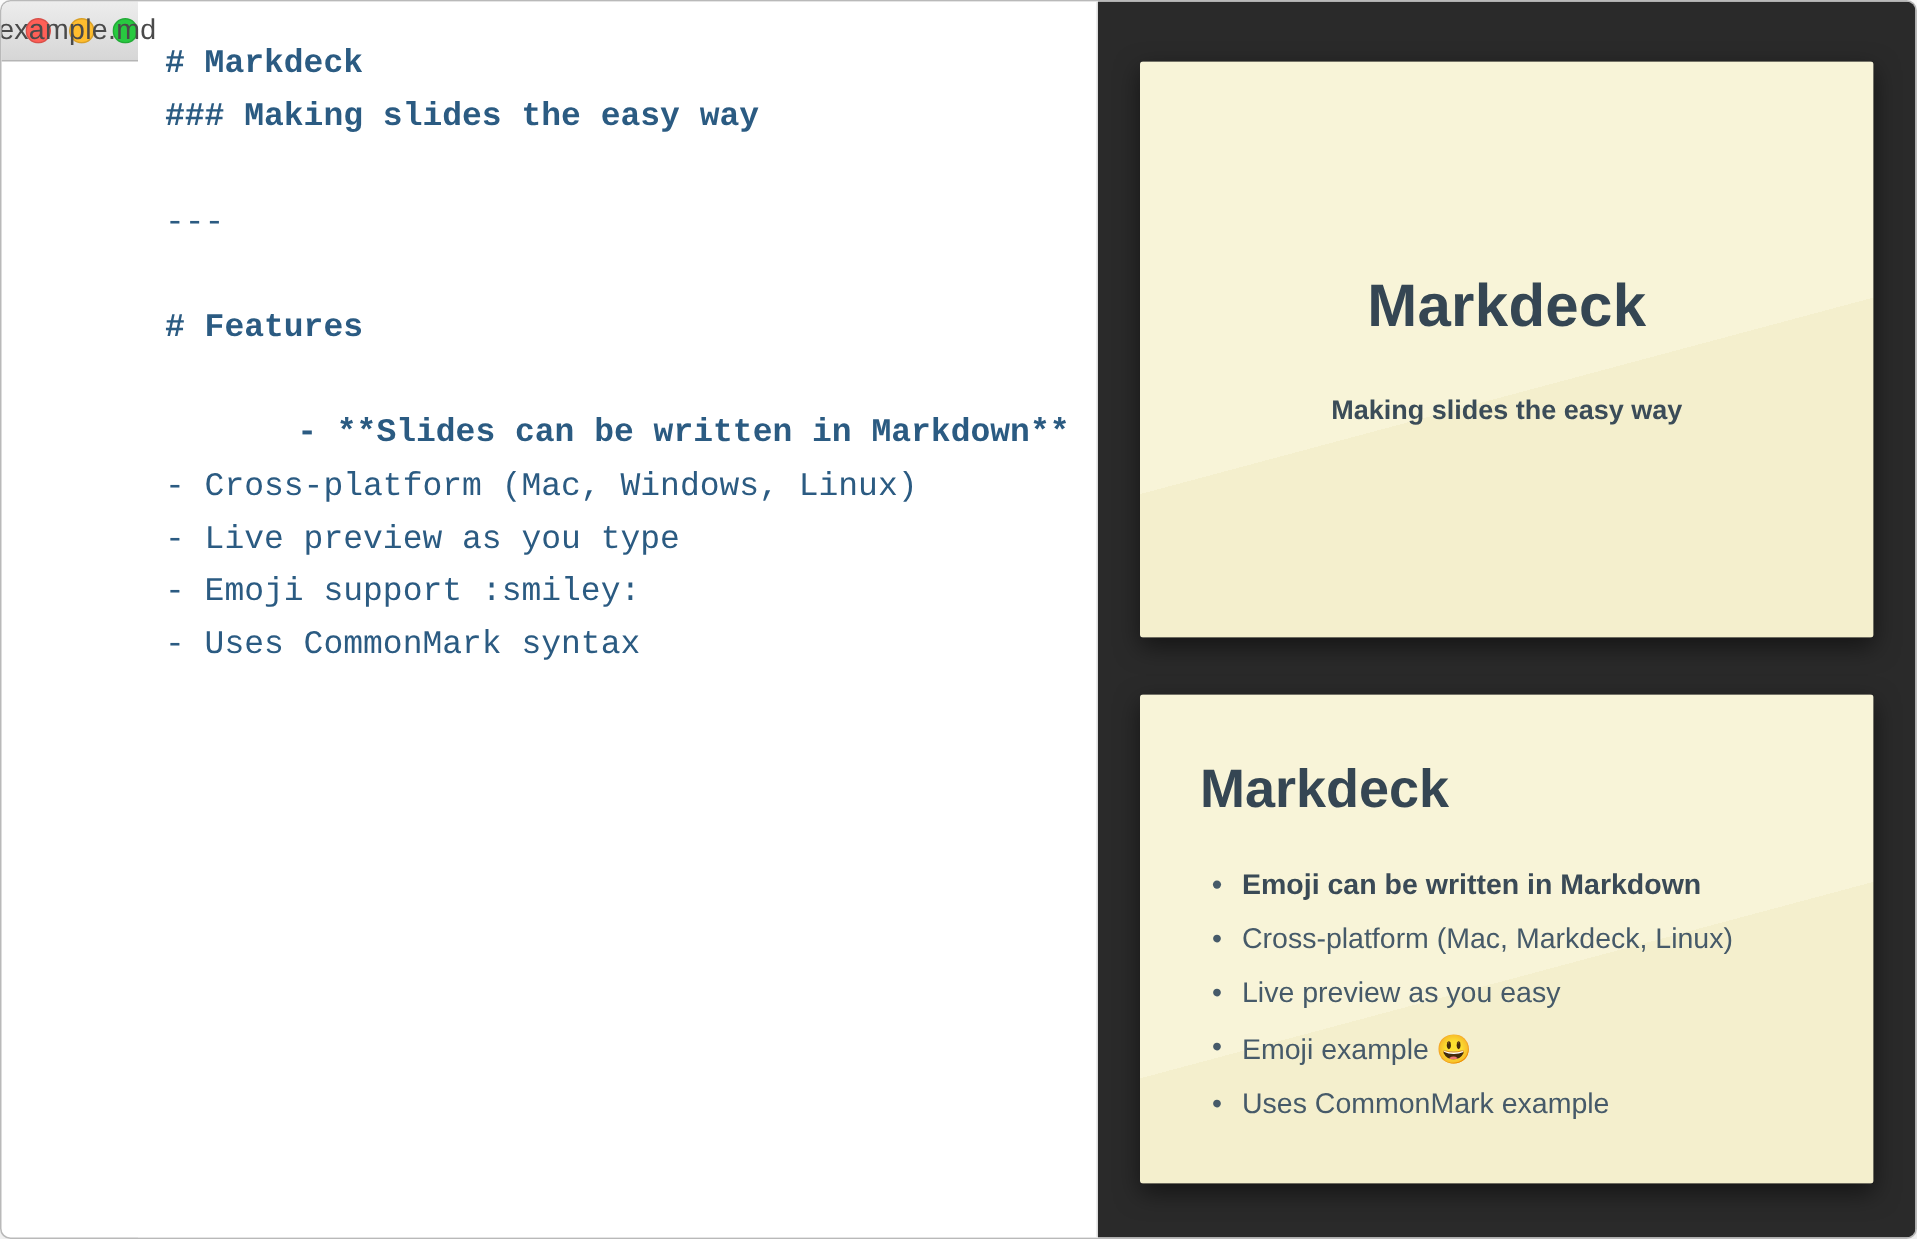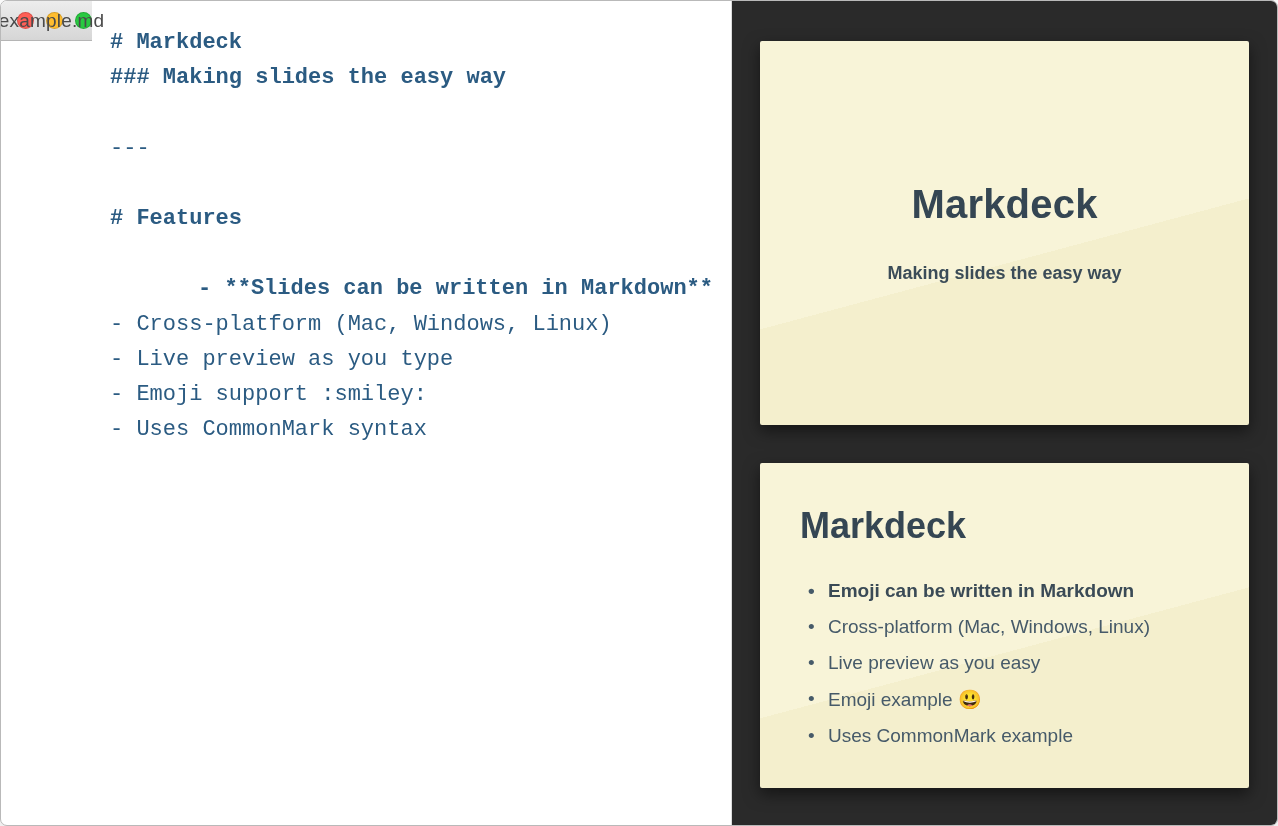--- a/index.html
+++ b/index.html
@@ -171,21 +171,21 @@
 
       <div class="slide center">
         <h1>Markdeck</h1>
         <h3>Making slides the easy way</h3>
       </div>
 
       <div class="slide">
         <div class="features-title">Markdeck</div>
         <ul id="slide2-items">
             <li class="bold">Emoji can be written in Markdown</li>
-            <li>Cross-platform (Mac, Windows, Linux)</li>
+            <li>Cross-platform (Mac, Markdeck, Linux)</li>
             <li>Live preview as you easy</li>
             <li>Emoji example 😃</li>
             <li>Uses CommonMark example</li>
           </ul>
       </div>
 
     </div>
 
   </div>
 

